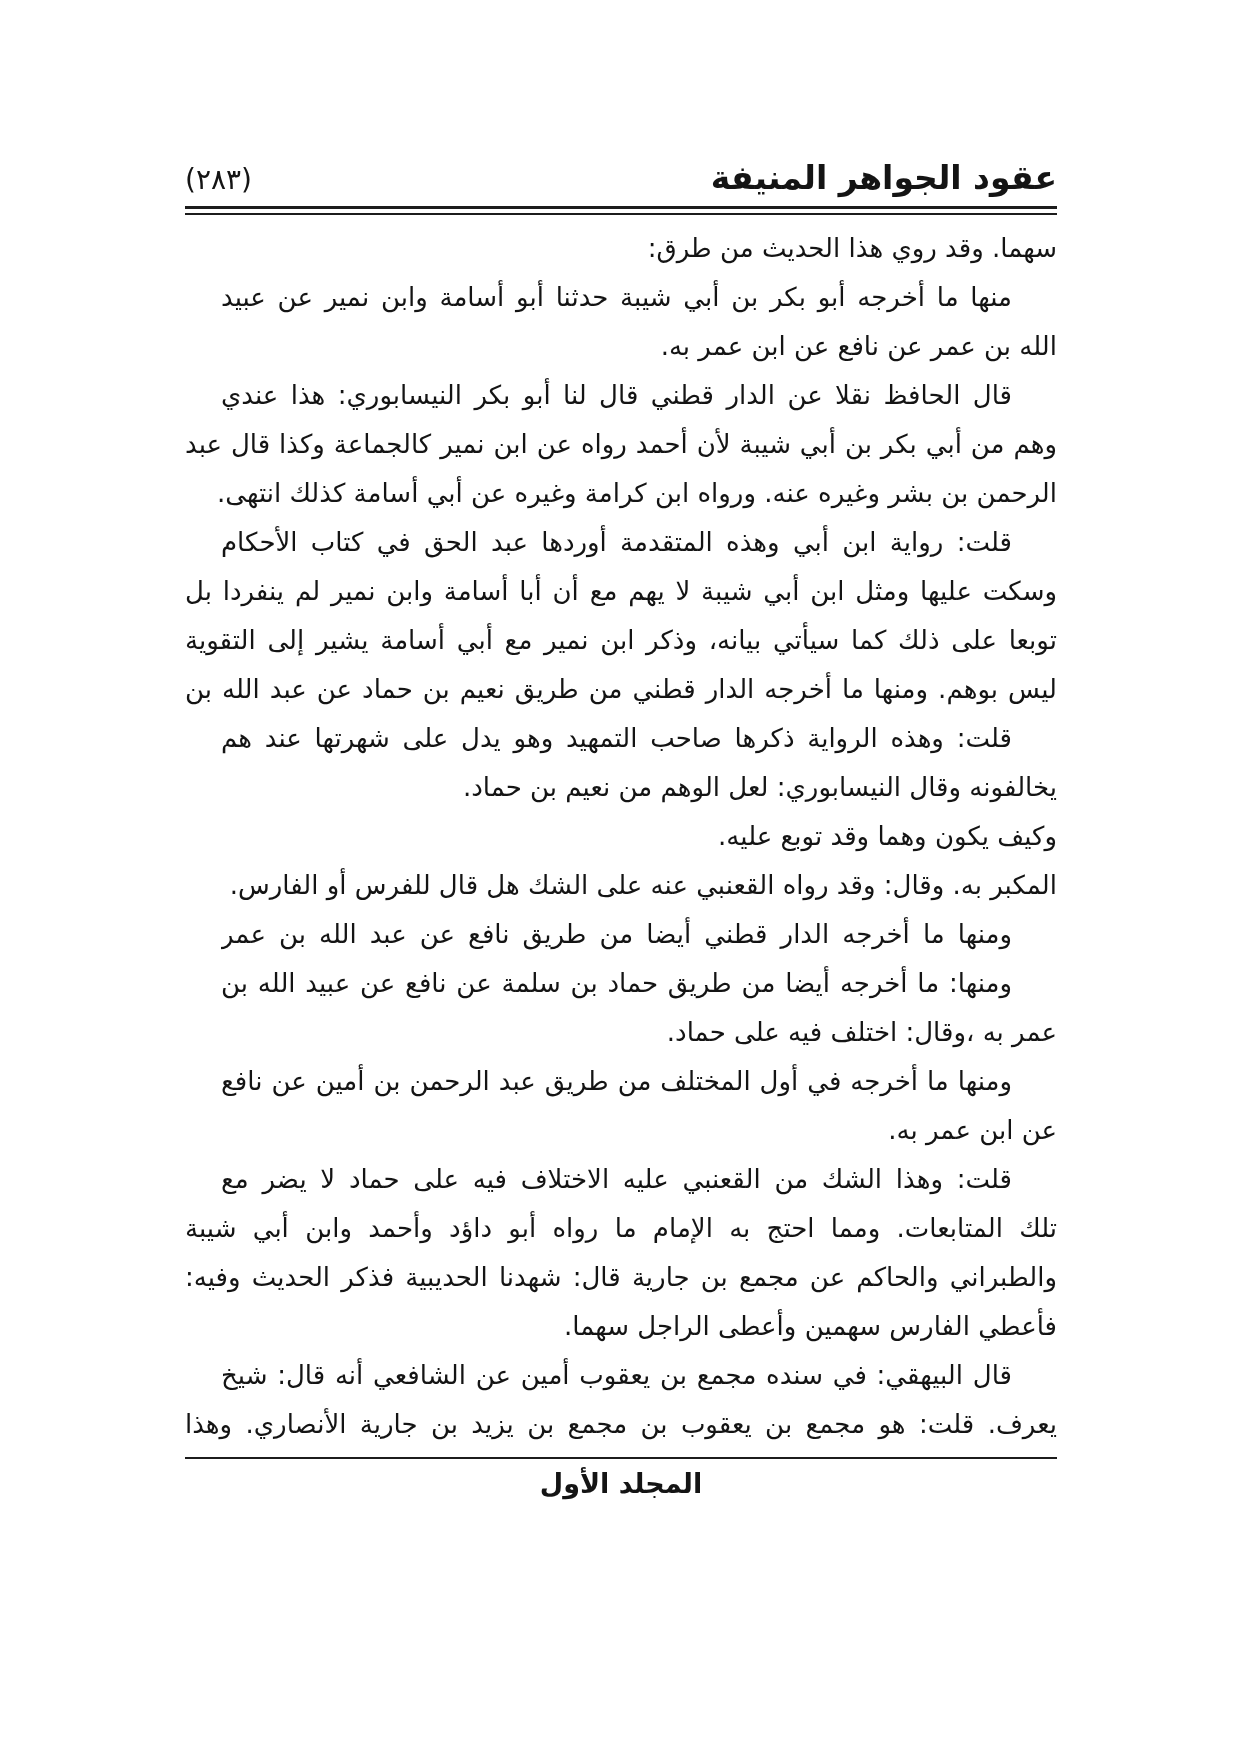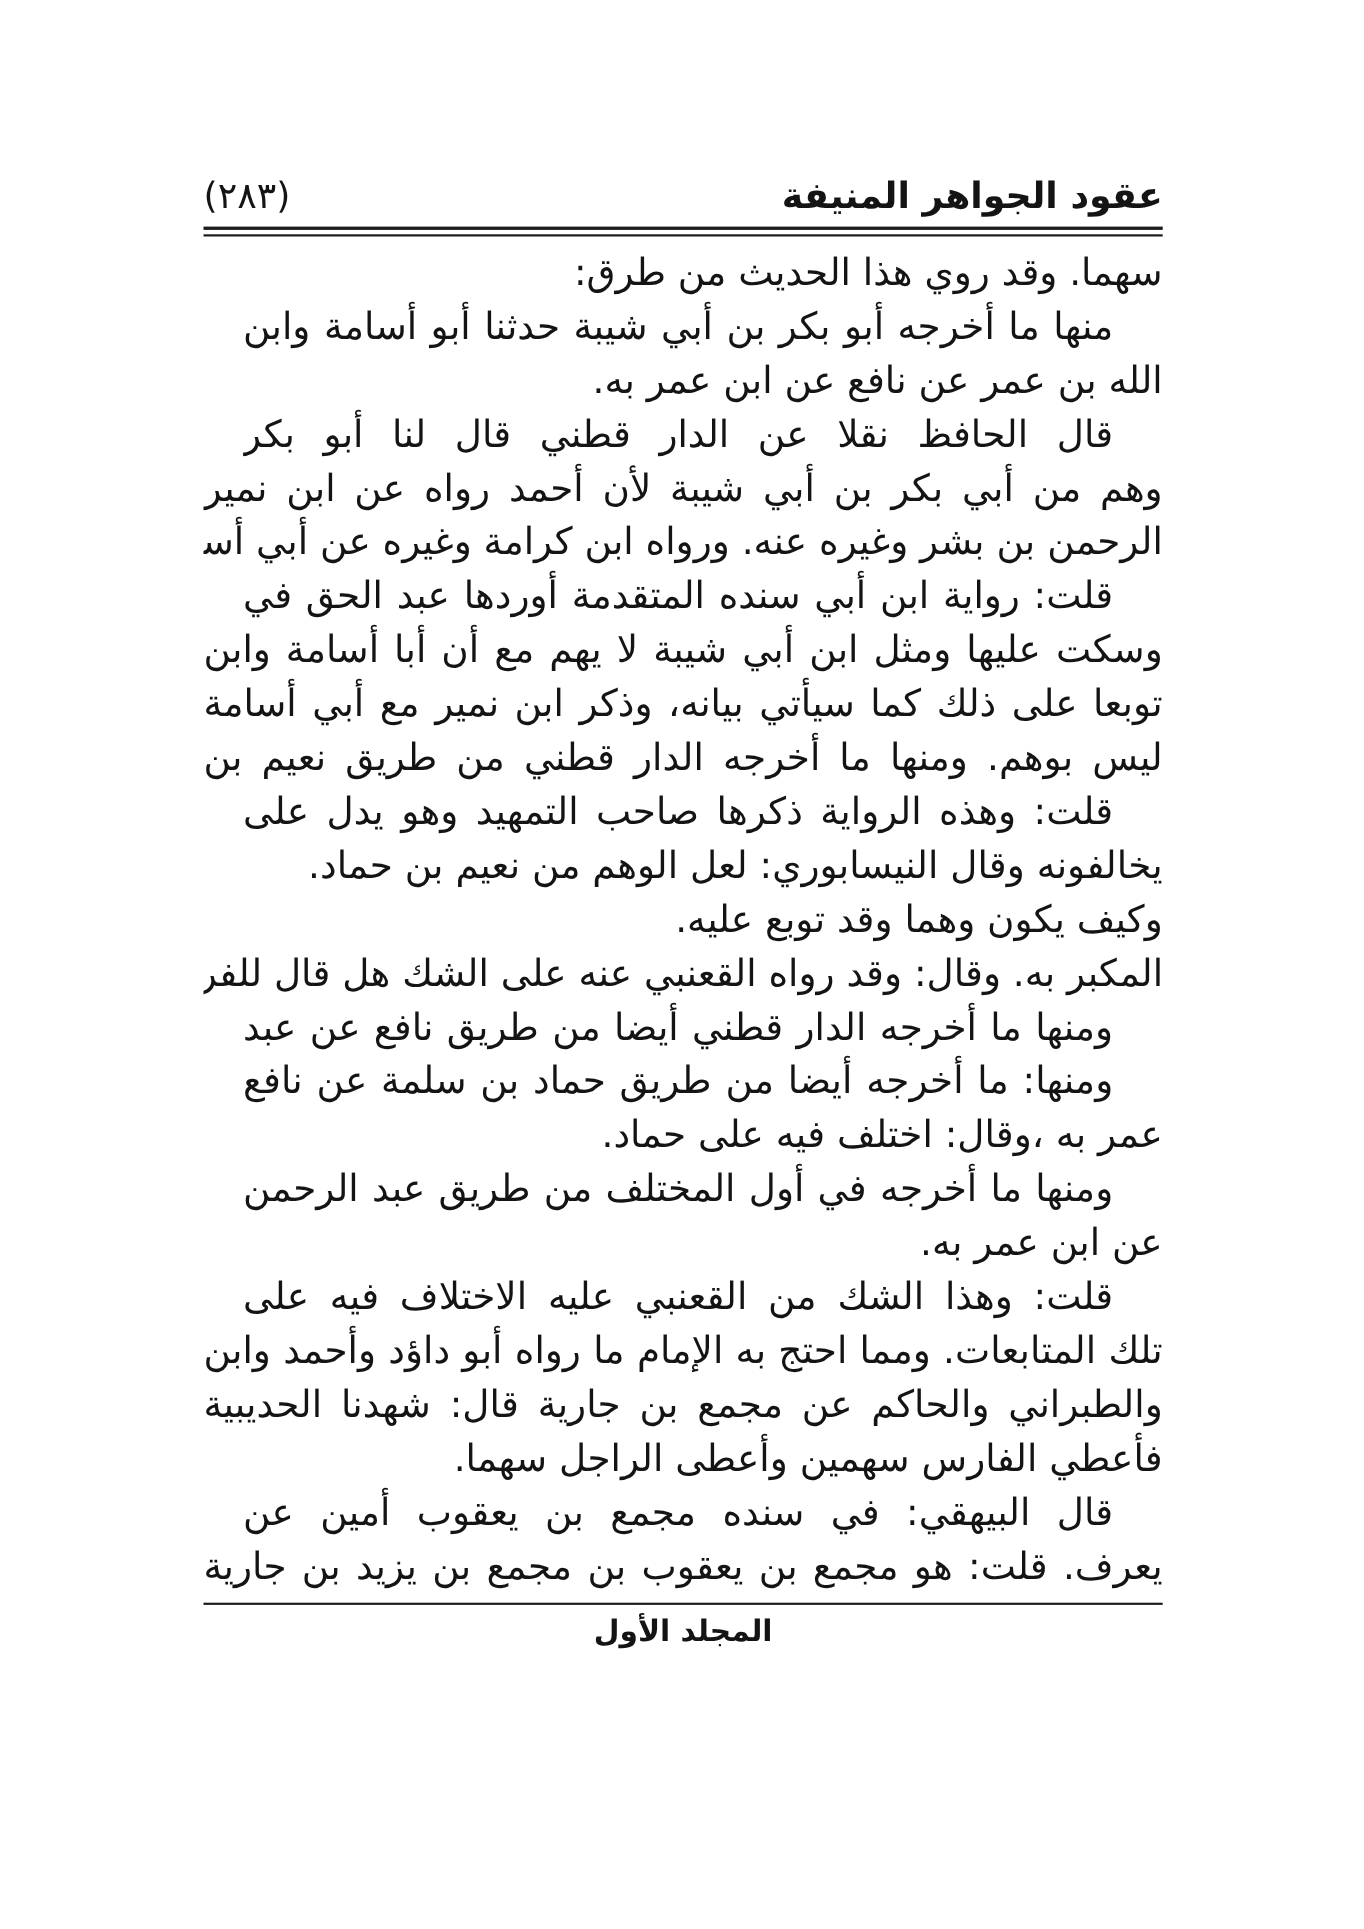--- a/index.html
+++ b/index.html
@@ -24,34 +24,34 @@
     display: flex;
     justify-content: space-between;
     align-items: baseline;
   }
   .book-title {
     font-size: 33px;
     font-weight: bold;
     letter-spacing: -0.5px;
   }
   .page-number {
-    font-size: 33px;
+    font-size: 28px;
   }
   .header-rule {
     margin-top: 9px;
     height: 4px;
     border-top: 3px solid #1c1c1c;
     border-bottom: 2px solid #1c1c1c;
   }
   .page-body {
     margin-top: 9px;
   }
   .line {
     margin: 0;
-    font-size: 34px;
+    font-size: 26px;
     line-height: 49px;
     height: 49px;
     text-align: right;
     white-space: nowrap;
     overflow: hidden;
   }
   .line.j {
     
     white-space: normal;
     text-align: justify;
@@ -86,21 +86,21 @@
 
   <div class="header-rule"></div>
 
   <main class="page-body">
     <p class="line">سهما. وقد روي هذا الحديث من طرق:</p>
     <p class="line j indent">منها ما أخرجه أبو بكر بن أبي شيبة حدثنا أبو أسامة وابن نمير عن عبيد</p>
     <p class="line">الله بن عمر عن نافع عن ابن عمر به.</p>
     <p class="line j indent">قال الحافظ نقلا عن الدار قطني قال لنا أبو بكر النيسابوري: هذا عندي</p>
     <p class="line j">وهم من أبي بكر بن أبي شيبة لأن أحمد رواه عن ابن نمير كالجماعة وكذا قال عبد</p>
     <p class="line">الرحمن بن بشر وغيره عنه. ورواه ابن كرامة وغيره عن أبي أسامة كذلك انتهى.</p>
-    <p class="line j indent">قلت: رواية ابن أبي سنده المتقدمة أوردها عبد الحق في كتاب الأحكام</p>
+    <p class="line j indent">قلت: رواية ابن أبي وهذه المتقدمة أوردها عبد الحق في كتاب الأحكام</p>
     <p class="line j">وسكت عليها ومثل ابن أبي شيبة لا يهم مع أن أبا أسامة وابن نمير لم ينفردا بل</p>
     <p class="line j">توبعا على ذلك كما سيأتي بيانه، وذكر ابن نمير مع أبي أسامة يشير إلى التقوية وأنه</p>
     <p class="line j">ليس بوهم. ومنها ما أخرجه الدار قطني من طريق نعيم بن حماد عن عبد الله بن</p>
     <p class="line j indent">قلت: وهذه الرواية ذكرها صاحب التمهيد وهو يدل على شهرتها عند هم</p>
     <p class="line">يخالفونه وقال النيسابوري: لعل الوهم من نعيم بن حماد.</p>
     <p class="line">وكيف يكون وهما وقد توبع عليه.</p>
     <p class="line">المكبر به. وقال: وقد رواه القعنبي عنه على الشك هل قال للفرس أو الفارس.</p>
     <p class="line j indent">ومنها ما أخرجه الدار قطني أيضا من طريق نافع عن عبد الله بن عمر</p>
     <p class="line j indent">ومنها: ما أخرجه أيضا من طريق حماد بن سلمة عن نافع عن عبيد الله بن</p>
     <p class="line">عمر به ،وقال: اختلف فيه على حماد.</p>

